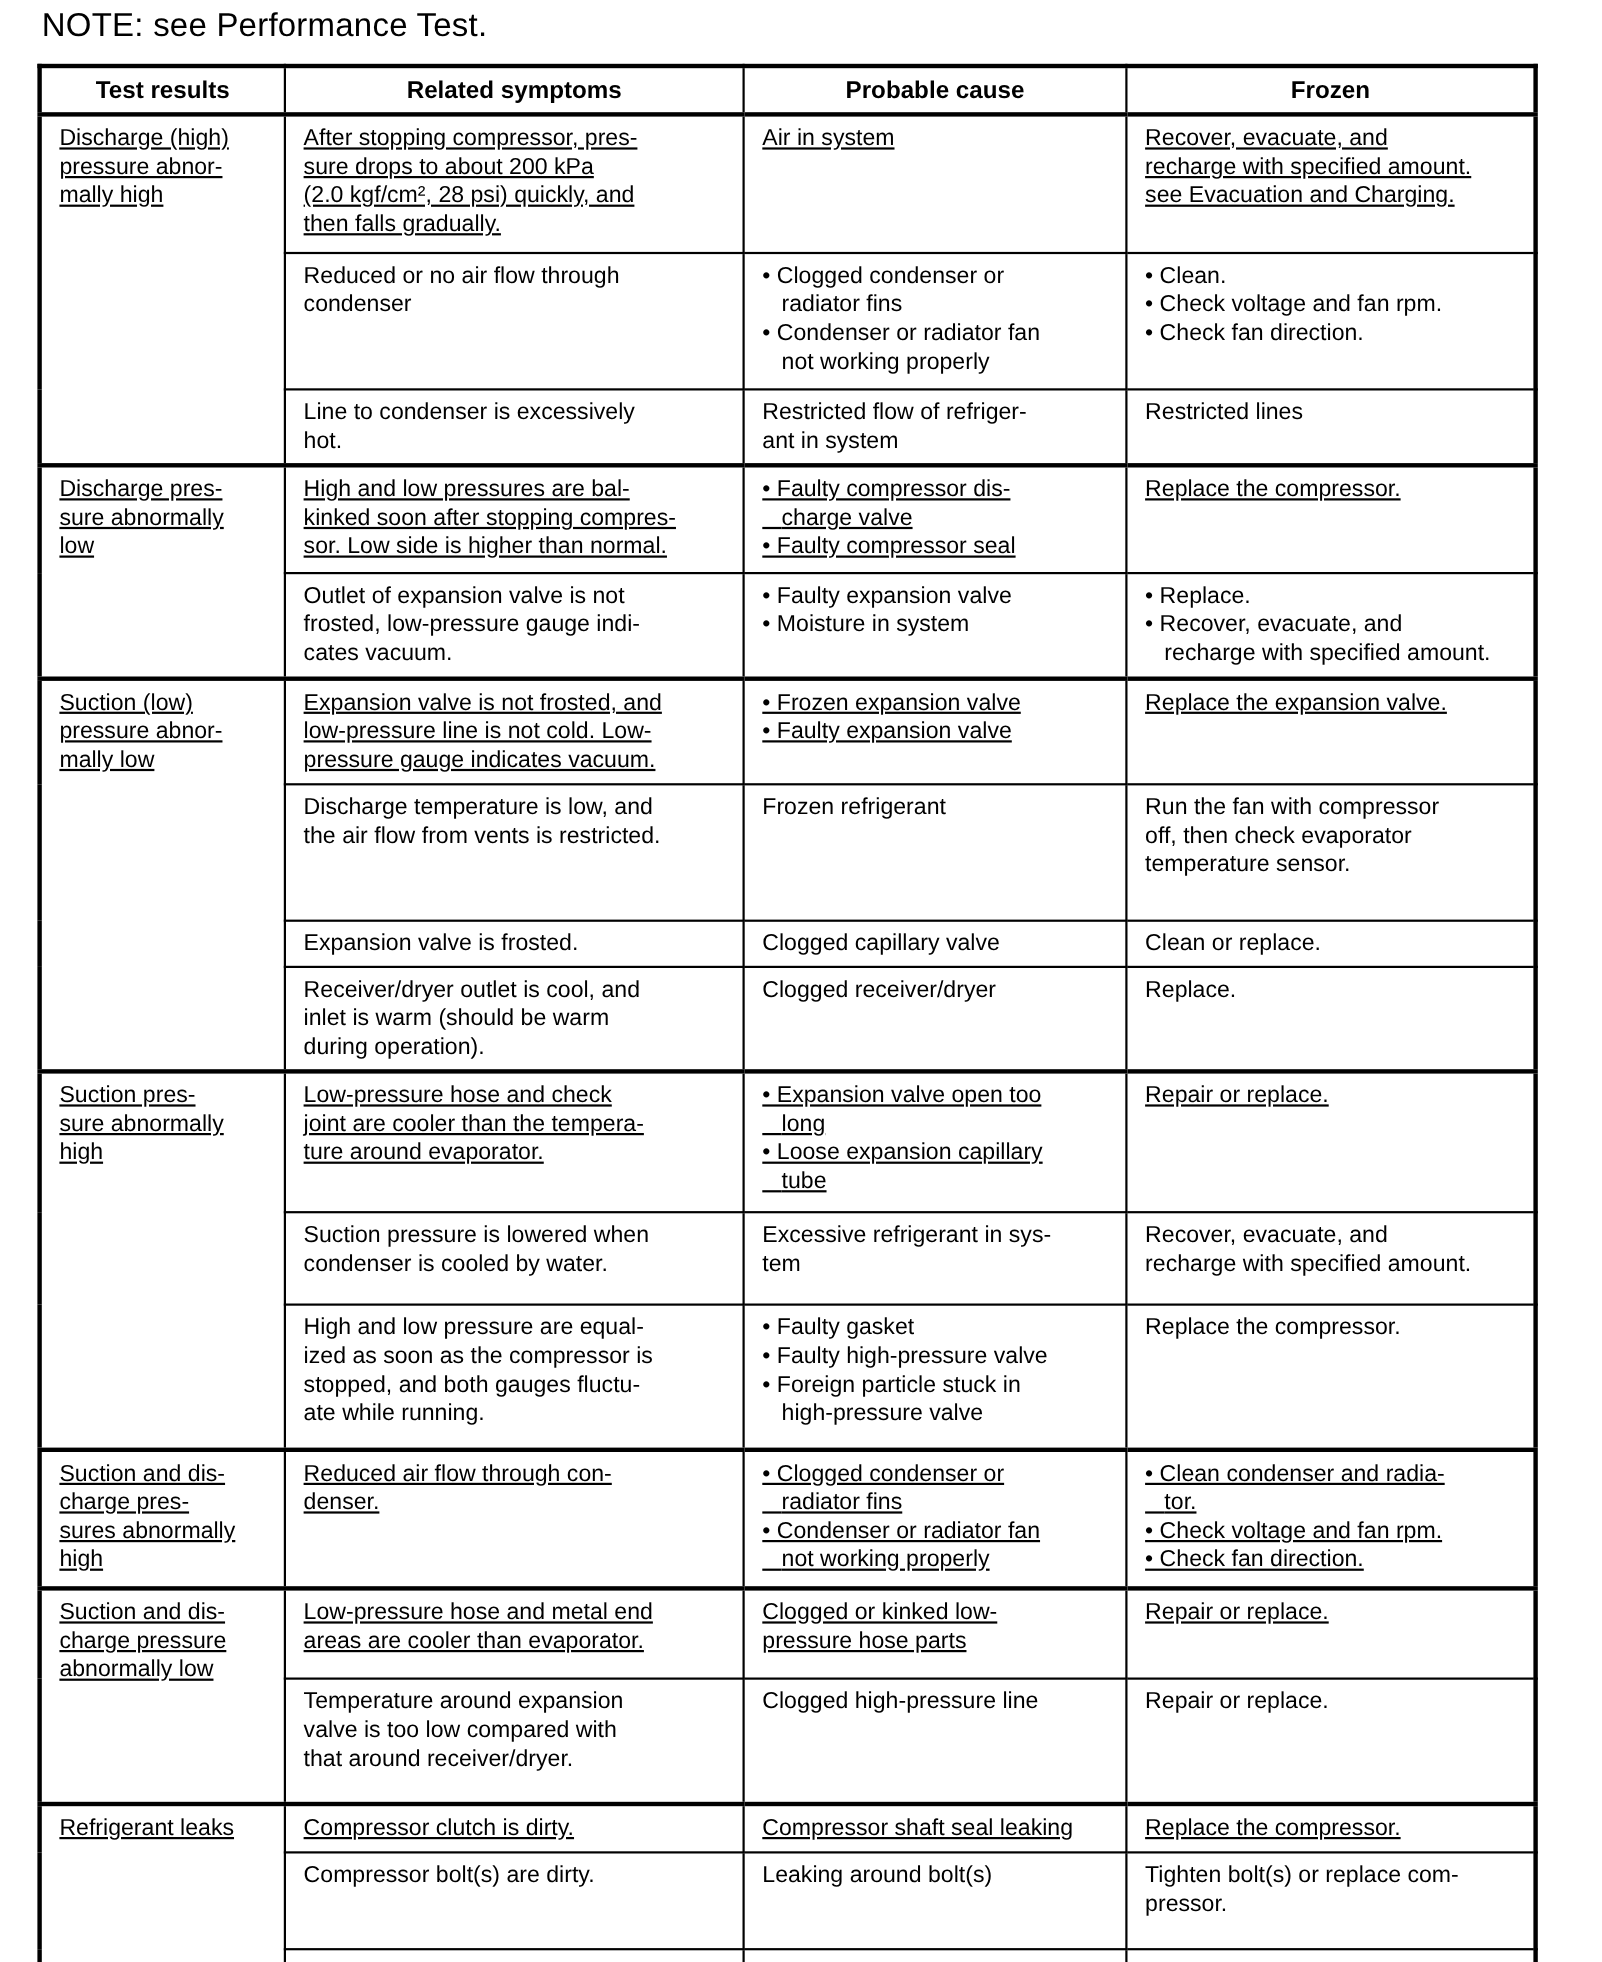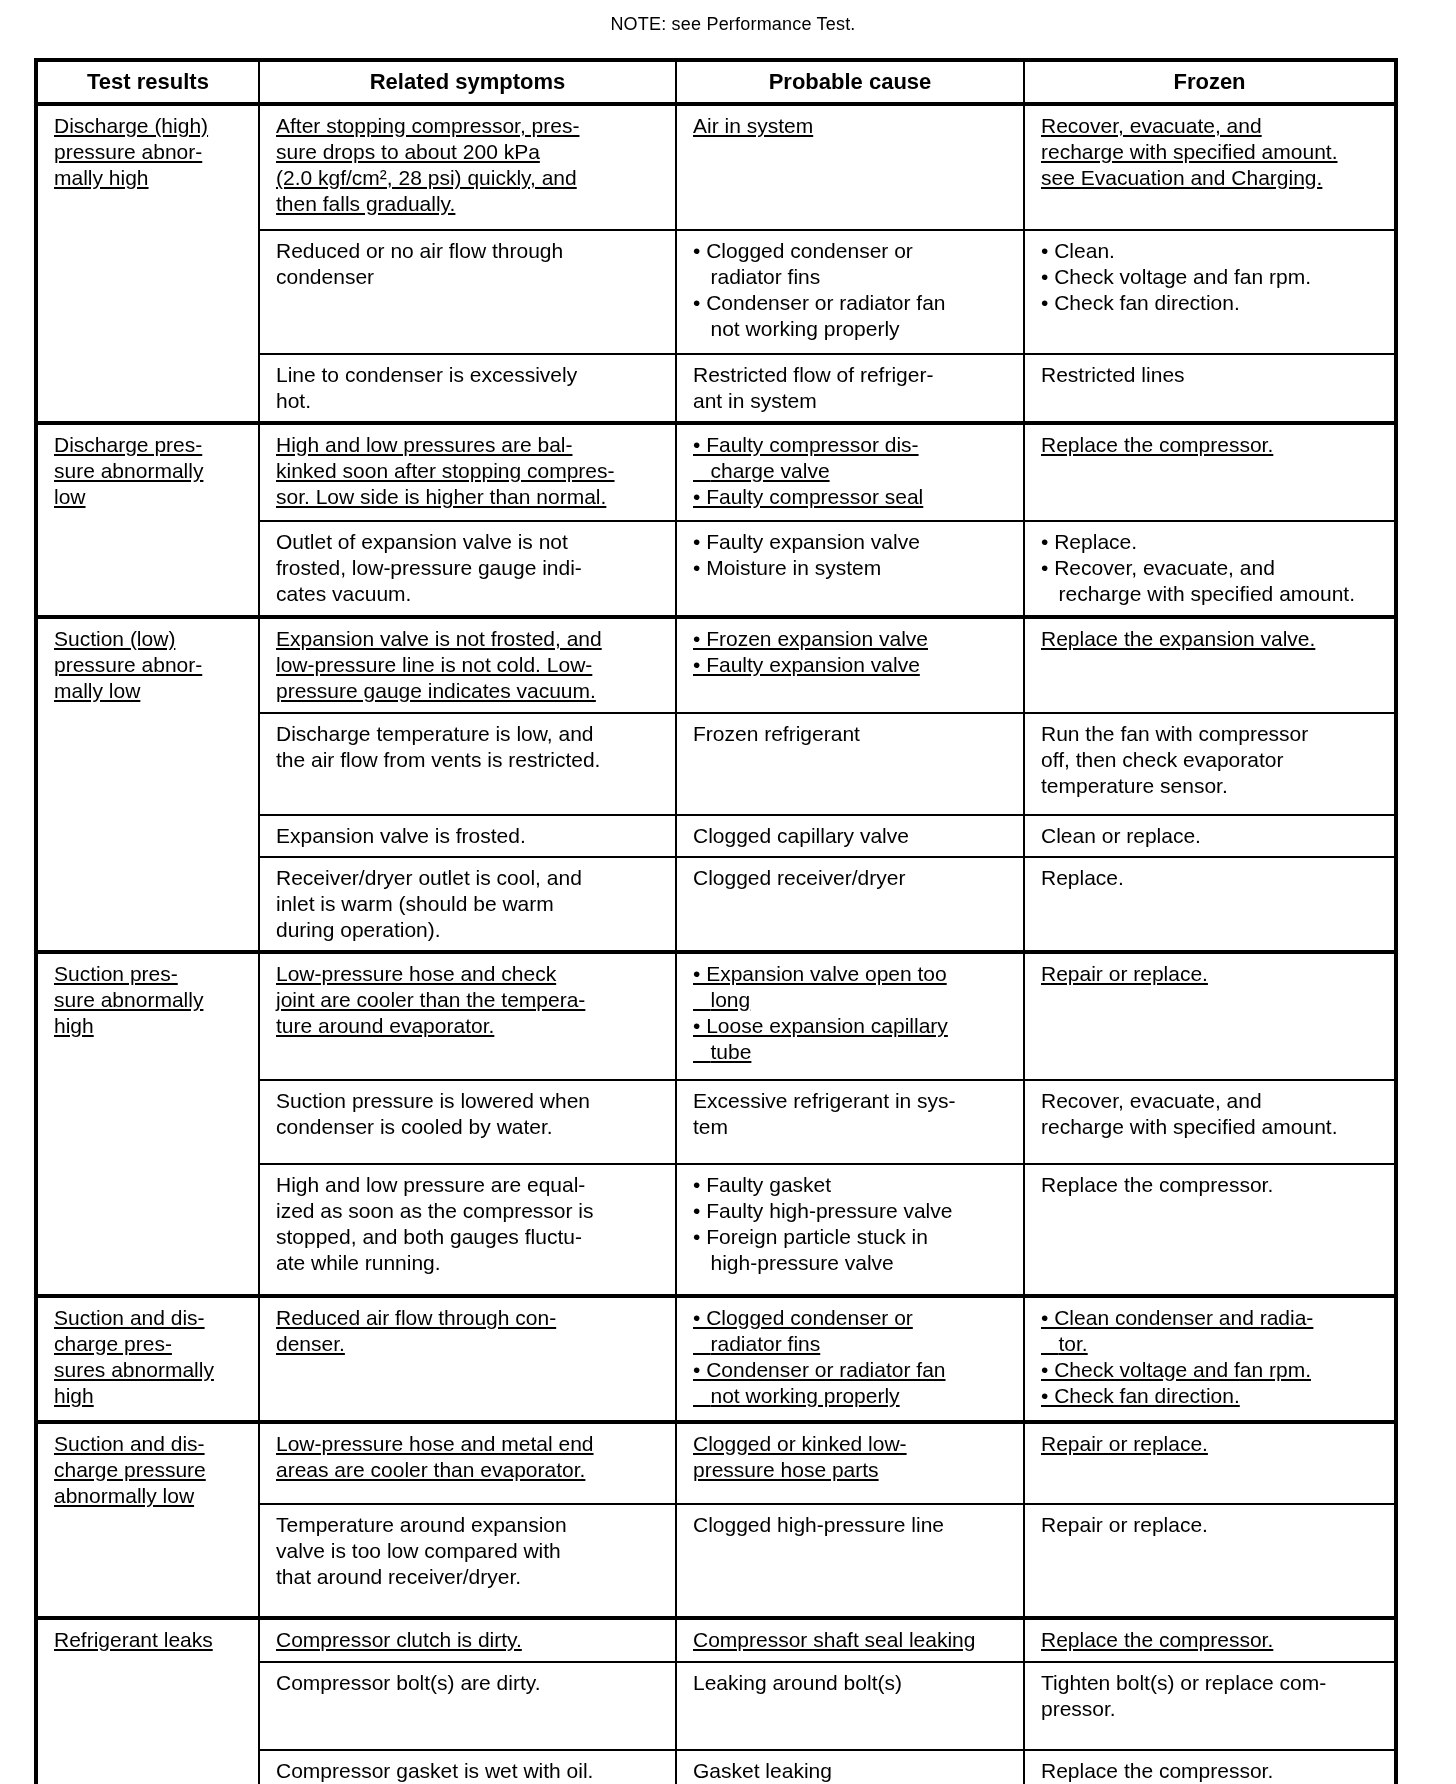--- a/index.html
+++ b/index.html
@@ -10,26 +10,25 @@
   .page {
     width: 1456px;
     min-height: 1784px;
     box-sizing: border-box;
     background: #ffffff;
     color: #000000;
     font-family: "Liberation Sans", sans-serif;
     padding: 10px 28px 16px 34px;
   }
   .note {
-    font-size: 18px;
+    font-size: 30px;
     line-height: 28px;
     margin: 0 0 20px 4px;
     white-space: pre-wrap;
     letter-spacing: 0.2px;
-    text-align: center;
   }
   table.tshoot {
     border-collapse: collapse;
     table-layout: fixed;
     width: 1360px;
     border: 4px solid #000;
   }
   table.tshoot th,
   table.tshoot td {
     border: 2px solid #000;
@@ -138,21 +137,21 @@
         <td class="testcol" rowspan="4">Suction (low)
 pressure abnor-
 mally low</td>
         <td>Expansion valve is not frosted, and
 low-pressure line is not cold. Low-
 pressure gauge indicates vacuum.</td>
         <td>• Frozen expansion valve
 • Faulty expansion valve</td>
         <td>Replace the expansion valve.</td>
       </tr>
-      <tr style="height:102px">
+      <tr style="height:124px">
         <td>Discharge temperature is low, and
 the air flow from vents is restricted.</td>
         <td>Frozen refrigerant</td>
         <td>Run the fan with compressor
 off, then check evaporator
 temperature sensor.</td>
       </tr>
       <tr style="height:40px">
         <td>Expansion valve is frosted.</td>
         <td>Clogged capillary valve</td>

